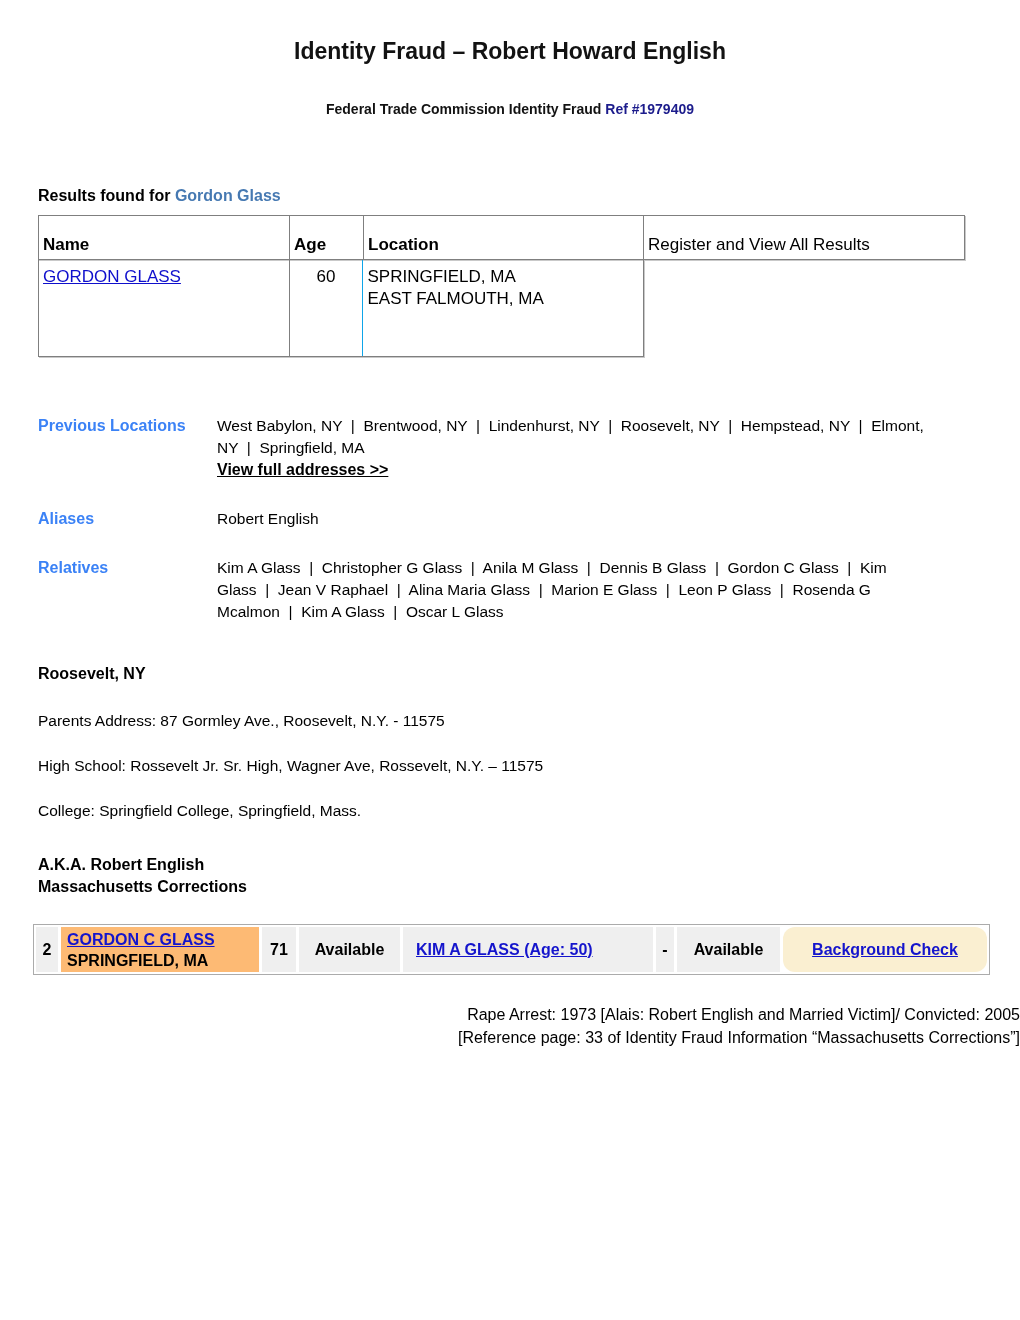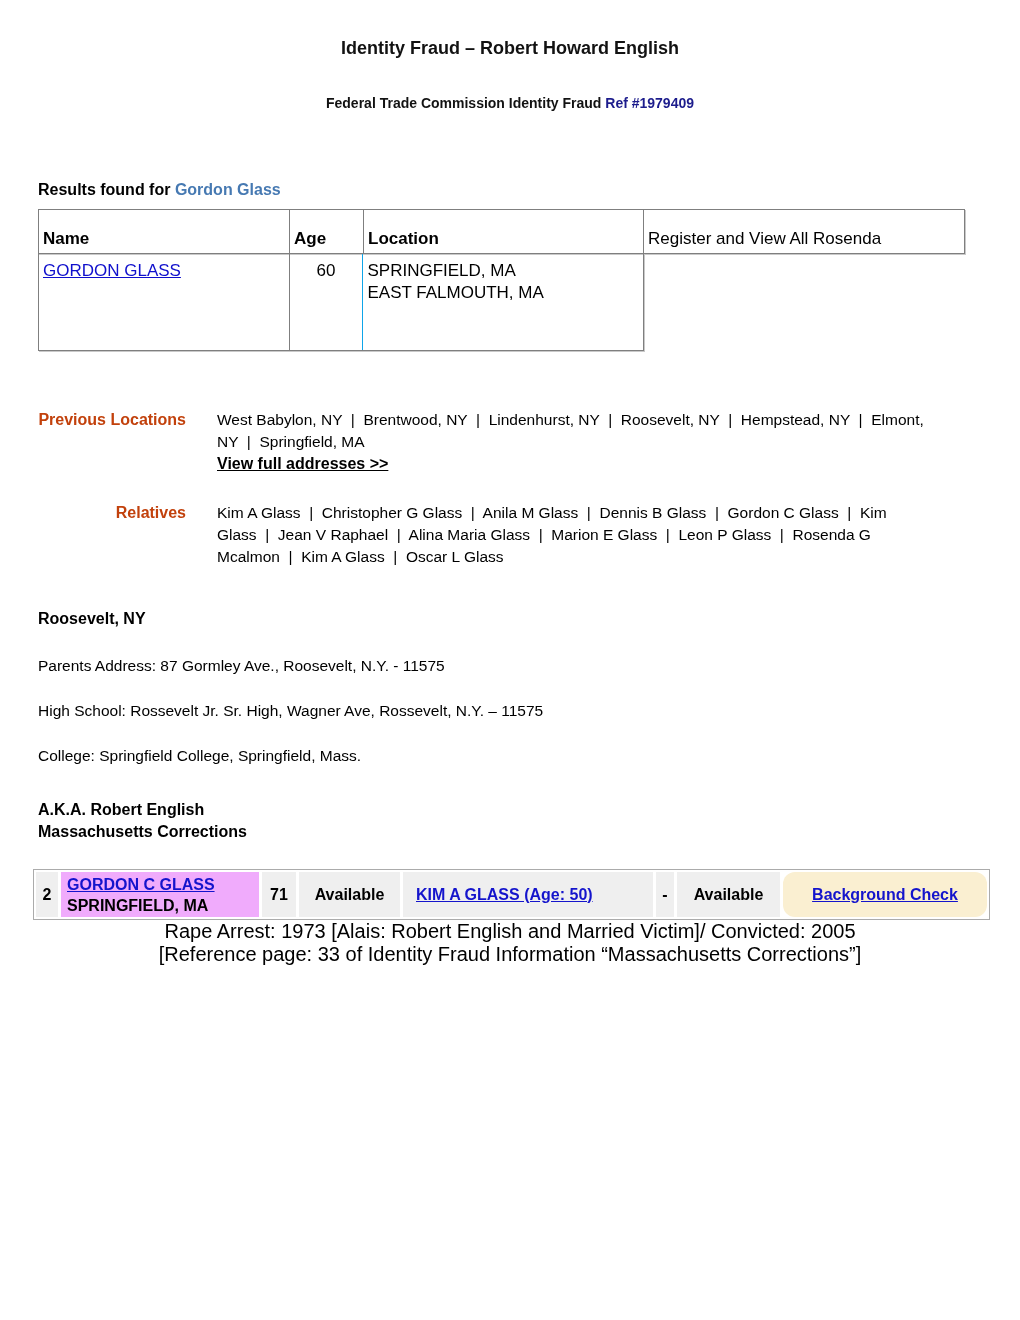--- a/index.html
+++ b/index.html
@@ -9,21 +9,21 @@
     min-height: 1320px;
     background: #ffffff;
     color: #000000;
     font-family: "Liberation Sans", sans-serif;
   }
 
   
   .doc-title {
     padding-top: 38px;
     text-align: center;
-    font-size: 18px;
+    font-size: 23px;
     font-weight: bold;
     color: #121212;
   }
   .doc-subtitle {
     margin-top: 36px;
     text-align: center;
     font-size: 14px;
     font-weight: bold;
     color: #121212;
   }
@@ -68,25 +68,25 @@
   .t1-body .bcell { padding: 6px 4px 4px 4px; line-height: 22px; }
   .t1-body .bcell.c-name { border-right: 1px solid #7F7F7F; }
   .t1-body .bcell.c-age { border-right: 1px solid #0ea5e9; text-align: center; padding-left: 0; padding-right: 0; }
   a.result-link { color: #0F0FCC; text-decoration: underline; }
 
   
   .details { margin: 58px 0 0 38px; }
   .detail-row { display: flex; margin-bottom: 27px; }
   .detail-label {
     width: 148px;
-    text-align: right;
-    font-weight: bold;
-    font-size: 16px;
-    line-height: 22px;
-    color: #c2410c;
+    text-align: left;
+    font-weight: bold;
+    font-size: 16px;
+    line-height: 22px;
+    color: #3b82f6;
   }
   .detail-value {
     margin-left: 31px;
     width: 712px;
     font-size: 15.5px;
     line-height: 22px;
     white-space: pre-wrap;
   }
   a.view-link {
     display: inline-block;
@@ -129,75 +129,80 @@
   }
   .cell2 {
     background: #EFEFEF;
     display: flex;
     align-items: center;
     justify-content: center;
     font-size: 16px;
     font-weight: bold;
   }
   .cell2.w-num { width: 22px; }
-  .cell2.w-name { width: 198px; background: #f0abfc; flex-direction: column; align-items: flex-start; justify-content: center; padding-left: 6px; line-height: 21px; }
+  .cell2.w-name { width: 198px; background: #fdba74; flex-direction: column; align-items: flex-start; justify-content: center; padding-left: 6px; line-height: 21px; }
   .cell2.w-age { width: 34px; }
   .cell2.w-avail1 { width: 101px; }
   .cell2.w-kim { width: 250px; justify-content: flex-start; padding-left: 13px; }
   .cell2.w-dash { width: 18px; }
   .cell2.w-avail2 { width: 103px; }
   .cell2.w-bg { flex: 1; background: #FAEFD1; border-radius: 12px; }
   a.blue-link { color: #1414CC; font-weight: bold; text-decoration: underline; }
   .cell2 .city { font-weight: bold; color: #000; }
 
   
   .footer-note {
-    text-align: center;
-    font-size: 20px;
+    margin-top: 28px;
+    text-align: right;
+    font-size: 16px;
     line-height: 23px;
   }
 </style>
 </head>
 <body>
 
 <div class="doc-title">Identity Fraud – Robert Howard English</div>
 <div class="doc-subtitle">
   <span>Federal Trade Commission Identity Fraud </span><span class="ref">Ref #1979409</span>
 </div>
 
 <div class="results-heading">
   <span>Results found for </span><span class="who">Gordon Glass</span>
 </div>
 
 <div class="table1">
   <div class="t1-head">
     <div class="hcell c-name">Name</div>
     <div class="hcell c-age">Age</div>
     <div class="hcell c-loc">Location</div>
-    <div class="hcell">Register and View All Rosenda</div>
+    <div class="hcell">Register and View All Results</div>
   </div>
   <div class="t1-body">
     <div class="bcell c-name">
       <a href="#" class="result-link">GORDON GLASS</a>
     </div>
     <div class="bcell c-age">60</div>
     <div class="bcell c-loc">
       <div>SPRINGFIELD, MA</div>
       <div>EAST FALMOUTH, MA</div>
     </div>
   </div>
 </div>
 
 <div class="details">
   <div class="detail-row">
     <div class="detail-label">Previous Locations</div>
     <div class="detail-value"><span>West Babylon, NY  |  Brentwood, NY  |  Lindenhurst, NY  |  Roosevelt, NY  |  Hempstead, NY  |  Elmont, NY  |  Springfield, MA</span>
 <a href="#" class="view-link">View full addresses &gt;&gt;</a></div>
   </div>
   <div class="detail-row">
+    <div class="detail-label">Aliases</div>
+    <div class="detail-value">Robert English</div>
+  </div>
+  <div class="detail-row">
     <div class="detail-label">Relatives</div>
     <div class="detail-value">Kim A Glass  |  Christopher G Glass  |  Anila M Glass  |  Dennis B Glass  |  Gordon C Glass  |  Kim Glass  |  Jean V Raphael  |  Alina Maria Glass  |  Marion E Glass  |  Leon P Glass  |  Rosenda G Mcalmon  |  Kim A Glass  |  Oscar L Glass</div>
   </div>
 </div>
 
 <div class="section-block">
   <div class="section-heading">Roosevelt, NY</div>
   <p class="info-line">Parents Address: 87 Gormley Ave., Roosevelt, N.Y. - 11575</p>
   <p class="info-line">High School: Rossevelt Jr. Sr. High, Wagner Ave, Rossevelt, N.Y. – 11575</p>
   <p class="info-line">College: Springfield College, Springfield, Mass.</p>

